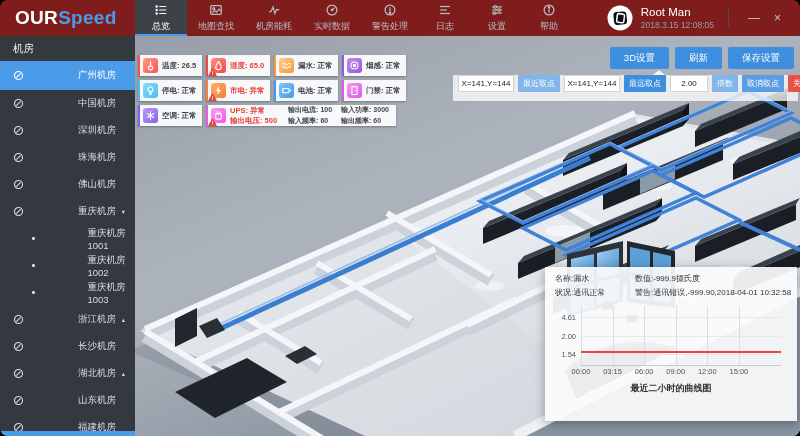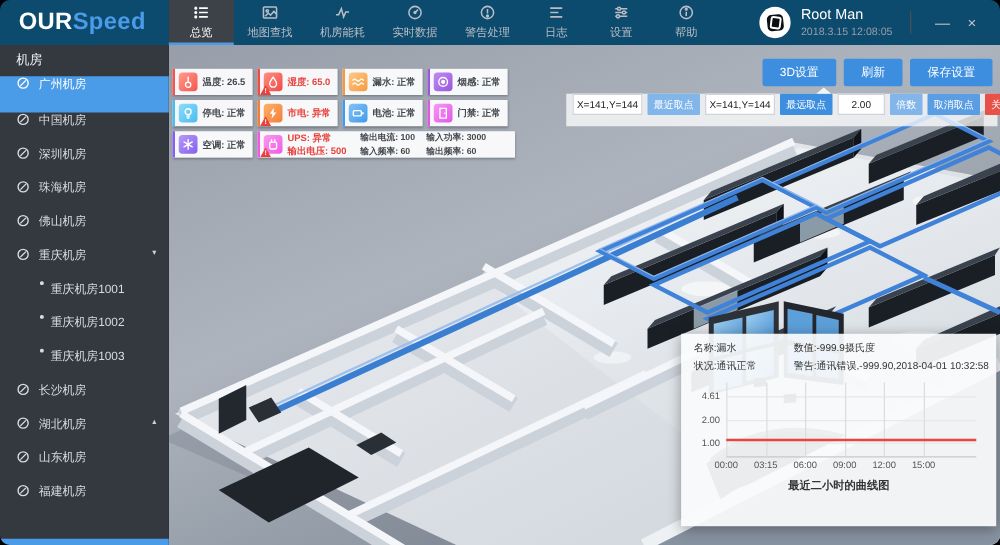--- a/index.html
+++ b/index.html
@@ -1,43 +1,43 @@
 <!DOCTYPE html>
 <html><head>
 <meta charset="utf-8">
 <style>
   html,body{margin:0;padding:0;background:#000;}
   *{box-sizing:border-box;}
   .window{position:relative;width:800px;height:436px;border-radius:8px;overflow:hidden;
     font-family:"Liberation Sans","DejaVu Sans",sans-serif;background:#23272d;}
 
   
-  .topbar{position:absolute;top:0;left:0;right:0;height:36px;background:#0c4a6e;display:flex;align-items:stretch;z-index:30;}
+  .topbar{position:absolute;top:0;left:0;right:0;height:36px;background:#7f1d1d;display:flex;align-items:stretch;z-index:30;}
   .logo{width:135px;display:flex;align-items:center;padding-left:15px;font-size:19px;font-weight:bold;letter-spacing:.3px;}
   .logo .p1{color:#fff;}
   .logo .p2{color:#4a9be8;}
   .tabs{display:flex;align-items:stretch;}
   .tab{display:flex;flex-direction:column;align-items:center;justify-content:center;gap:3px;
     padding:0 11px;font-size:9px;color:#b9bdc4;position:relative;cursor:pointer;min-width:52px;}
   .tab svg{width:14px;height:14px;stroke:currentColor;fill:none;stroke-width:1.4;}
   .tab.active{background:#3d4249;color:#fff;}
   .tab.active::after{content:"";position:absolute;bottom:0;left:0;right:0;height:2px;background:#4a9be8;}
   .topbar-right{margin-left:auto;display:flex;align-items:center;padding-right:12px;}
   .avatar{width:26px;height:26px;flex:none;}
   .userinfo{margin-left:8px;line-height:1.2;}
   .username{font-size:11.5px;color:#fff;}
   .userdate{font-size:8.5px;color:#979da6;}
   .tb-divider{width:1px;height:18px;background:#4a4f57;margin:0 12px 0 14px;}
   .winbtn{color:#c2c6cc;font-size:12px;padding:4px 7px;cursor:pointer;}
 
   
   .sidebar{position:absolute;top:36px;left:0;width:135px;bottom:0;background:#34383f;z-index:20;}
   .sidebar-header{height:25px;line-height:25px;padding-left:13px;font-size:10.5px;color:#eceef2;}
-  .side-item{height:27px;display:flex;padding-left:13px;font-size:9.5px;color:#d9dce1;
-    position:relative;cursor:pointer;}
+  .side-item{height:27px;display:flex;align-items:center;padding-left:13px;font-size:9.5px;color:#d9dce1;
+    position:relative;cursor:pointer;gap:47px;}
   .side-item svg{width:11px;height:11px;stroke:currentColor;fill:none;stroke-width:1.2;margin-right:7px;flex:none;}
   .side-item.active{background:#4a9be8;color:#fff;height:29px;}
   .side-item.sub{padding-left:32px;}
   .sub-dot{width:2.5px;height:2.5px;border-radius:50%;background:#d9dce1;margin-right:6px;flex:none;}
   .side-arrow{position:absolute;right:10px;font-size:6.5px;color:#cfd3d9;}
   .side-bottom-strip{position:absolute;bottom:0;left:0;right:0;height:5px;background:#4a9be8;}
 
   
   .main{position:absolute;left:135px;top:36px;right:0;bottom:0;overflow:hidden;}
   .scene{position:absolute;inset:0;width:100%;height:100%;}
@@ -50,21 +50,21 @@
     box-shadow:0 1px 2px rgba(0,0,0,.3);}
   .badge .btxt{font-size:7.5px;font-weight:bold;color:#41464d;white-space:nowrap;}
   .badge.alarm .btxt{color:#e8413c;}
   .bicon{width:15px;height:15px;border-radius:3px;flex:none;position:relative;
     background:linear-gradient(135deg,var(--c1,#ccc),var(--c2,#888));
     display:flex;align-items:center;justify-content:center;}
   .bicon svg{width:11px;height:11px;stroke:#fff;fill:none;stroke-width:1.2;stroke-linecap:round;stroke-linejoin:round;}
   .warn-tri{position:absolute;left:-3px;bottom:-3px;width:9px;height:8px;background:#e8413c;
     clip-path:polygon(50% 0,0 100%,100% 100%);color:#fff;font-size:5.5px;font-weight:bold;
     text-align:center;line-height:11px;}
-  .badge.ups{width:auto;padding-right:23px;}
+  .badge.ups{width:auto;padding-right:7px;}
   .ups-main{line-height:1.25;}
   .ups-main div{font-size:7.5px;font-weight:bold;color:#e8413c;white-space:nowrap;}
   .ups-details{display:grid;grid-template-rows:1fr 1fr;grid-auto-flow:column;column-gap:9px;row-gap:1px;margin-left:7px;}
   .ups-details div{font-size:7px;color:#41464d;white-space:nowrap;font-weight:bold;}
 
   
   .toolbar{position:absolute;top:11px;right:6px;display:flex;gap:6px;z-index:6;}
   .btn-blue{background:#3d8ede;color:#fff;font-size:9.5px;height:22px;padding:0 14px;
     display:flex;align-items:center;border-radius:2px;cursor:pointer;white-space:nowrap;}
 
@@ -243,20 +243,28 @@
       <span class="sub-dot"></span>
       <span>重庆机房1001</span>
     </div>
     <div class="side-item sub">
       <span class="sub-dot"></span>
       <span>重庆机房1002</span>
     </div>
     <div class="side-item sub">
       <span class="sub-dot"></span>
       <span>重庆机房1003</span>
+    </div>
+    <div class="side-item">
+      <svg viewBox="0 0 12 12">
+          <circle cx="6" cy="6" r="4.4"></circle>
+          <line x1="3.6" y1="8.4" x2="8.4" y2="3.6"></line>
+        </svg>
+      <span>浙江机房</span>
+      <span class="side-arrow">▴</span>
     </div>
     <div class="side-item">
       <svg viewBox="0 0 12 12">
           <circle cx="6" cy="6" r="4.4"></circle>
           <line x1="3.6" y1="8.4" x2="8.4" y2="3.6"></line>
         </svg>
       <span>长沙机房</span>
     </div>
     <div class="side-item">
       <svg viewBox="0 0 12 12">
@@ -578,21 +586,21 @@
         <div>数值:-999.9摄氏度</div>
         <div>状况:通讯正常</div>
         <div>警告:通讯错误,-999.90,2018-04-01 10:32:58</div>
       </div>
       <div class="chart">
           <div class="hgrid" style="top: 18.75%;"></div>
           <div class="ylab" style="top: 18.75%;">4.61</div>
           <div class="hgrid" style="top: 50%;"></div>
           <div class="ylab" style="top: 50%;">2.00</div>
           <div class="hgrid" style="top: 81.25%;"></div>
-          <div class="ylab" style="top: 81.25%;">1.00</div>
+          <div class="ylab" style="top: 81.25%;">1.54</div>
           <div class="vgrid" style="left: 0%;"></div>
           <div class="xlab" style="left: 0%;">00:00</div>
           <div class="vgrid" style="left: 15.7895%;"></div>
           <div class="xlab" style="left: 15.7895%;">03:15</div>
           <div class="vgrid" style="left: 31.5789%;"></div>
           <div class="xlab" style="left: 31.5789%;">06:00</div>
           <div class="vgrid" style="left: 47.3684%;"></div>
           <div class="xlab" style="left: 47.3684%;">09:00</div>
           <div class="vgrid" style="left: 63.1579%;"></div>
           <div class="xlab" style="left: 63.1579%;">12:00</div>

